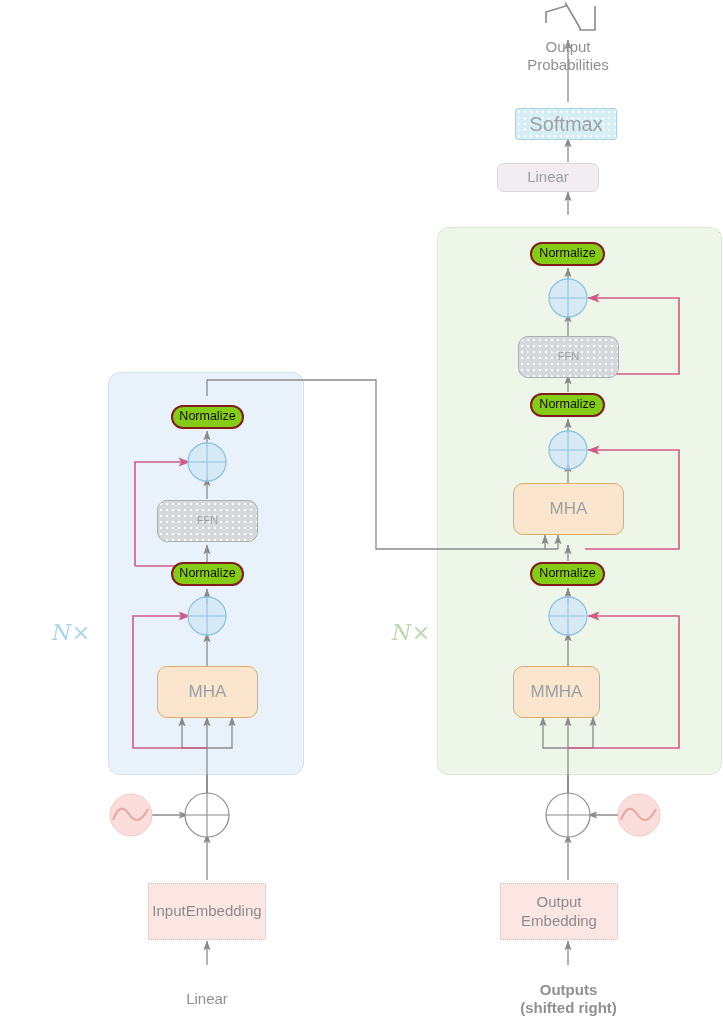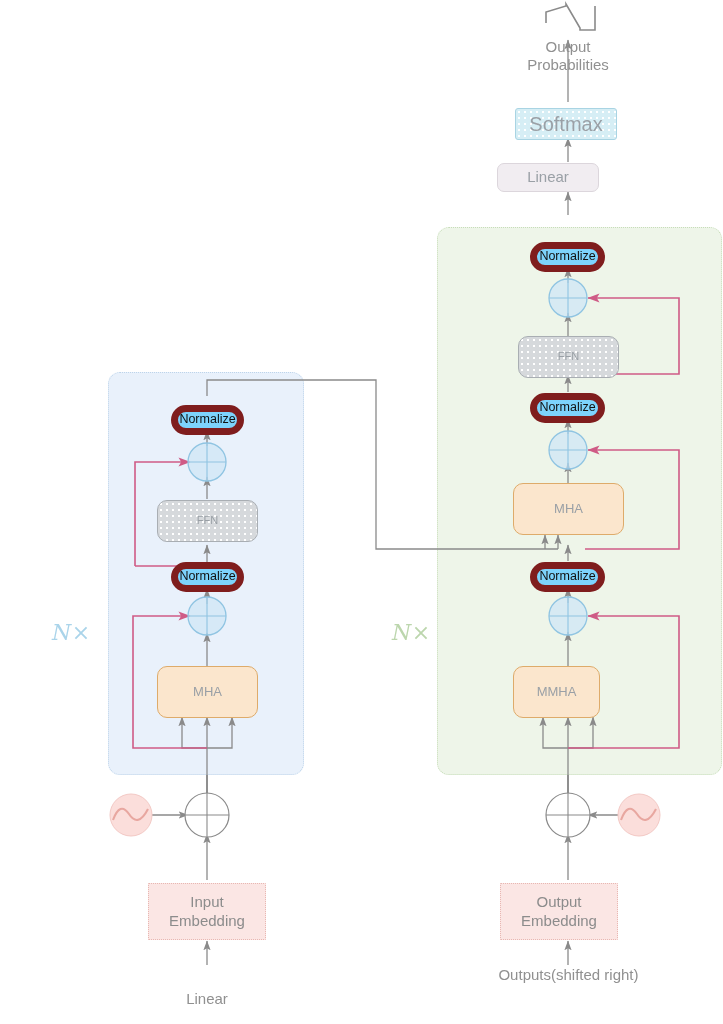--- a/index.html
+++ b/index.html
@@ -55,42 +55,42 @@
     font-style: italic;
     font-size: 22px;
     letter-spacing: 0.5px;
     user-select: none;
   }
   .stack-label-encoder { color: #aad4ea; }
   .stack-label-decoder { color: #bcd6ad; }
 
   
   .blk-norm {
-    background: #7dd3fc;
-    border: 7px solid #7f1d1d;
+    background: #84cc16;
+    border: 2px solid #7f1d1d;
     border-radius: 999px;
     color: #111111;
     font-size: 12.5px;
     padding: 8px 3px;
   }
   .blk-ffn {
     background: #d6d9dc;
     border: 1.5px solid #a9aeb3;
     border-radius: 10px;
     color: #9aa0a6;
     font-size: 11px;
     background-image: radial-gradient(#ffffff 0.8px, transparent 0.9px);
     background-size: 6px 6px;
   }
   .blk-attn {
     background: #fbe6cd;
     border: 1.5px solid #deab6a;
     border-radius: 10px;
     color: #9aa0a6;
-    font-size: 13px;
+    font-size: 17px;
   }
   .blk-softmax {
     background: #d6eef5;
     border: 1.5px solid #a9d4e3;
     border-radius: 3px;
     color: #9aa0a6;
     font-size: 20px;
     background-image: radial-gradient(#ffffff 0.8px, transparent 0.9px);
     background-size: 6px 6px;
   }
@@ -254,36 +254,36 @@
 
   <div class="node blk-norm" style="left:530px; top:562px; width:75px; height:24px;">Normalize</div>
 
   <div class="node blk-attn" style="left:513px; top:666px; width:87px; height:52px;">MMHA</div>
 
   <div class="node blk-embed" style="left:500px; top:883px; width:118px; height:57px; flex-direction:column;">
     <span>Output</span>
     <span>Embedding</span>
   </div>
 
-  <div class="node plain-text" style="left:496px; top:954px; width:145px; height:42px; flex-direction:row;">
+  <div class="node plain-text" style="left:496px; top:978px; width:145px; height:42px; flex-direction:column;font-weight:bold;">
     <span>Outputs</span>
     <span>(shifted right)</span>
   </div>
 
   <div class="stack-label stack-label-decoder" style="left:392px; top:620px;">N×</div>
 
   <div class="node blk-norm" style="left:171px; top:405px; width:73px; height:24px;">Normalize</div>
 
   <div class="node blk-ffn" style="left:157px; top:500px; width:101px; height:42px;">FFN</div>
 
   <div class="node blk-norm" style="left:171px; top:562px; width:73px; height:24px;">Normalize</div>
 
   <div class="node blk-attn" style="left:157px; top:666px; width:101px; height:52px;">MHA</div>
 
-  <div class="node blk-embed" style="left:148px; top:883px; width:118px; height:57px; flex-direction:column;">
+  <div class="node blk-embed" style="left:148px; top:883px; width:118px; height:57px; flex-direction:row;">
     <span>Input</span>
     <span>Embedding</span>
   </div>
 
   <div class="node plain-text" style="left:152px; top:988px; width:110px; height:22px;">Linear</div>
 
   <div class="stack-label stack-label-encoder" style="left:52px; top:620px;">N×</div>
 
 </div>
 

